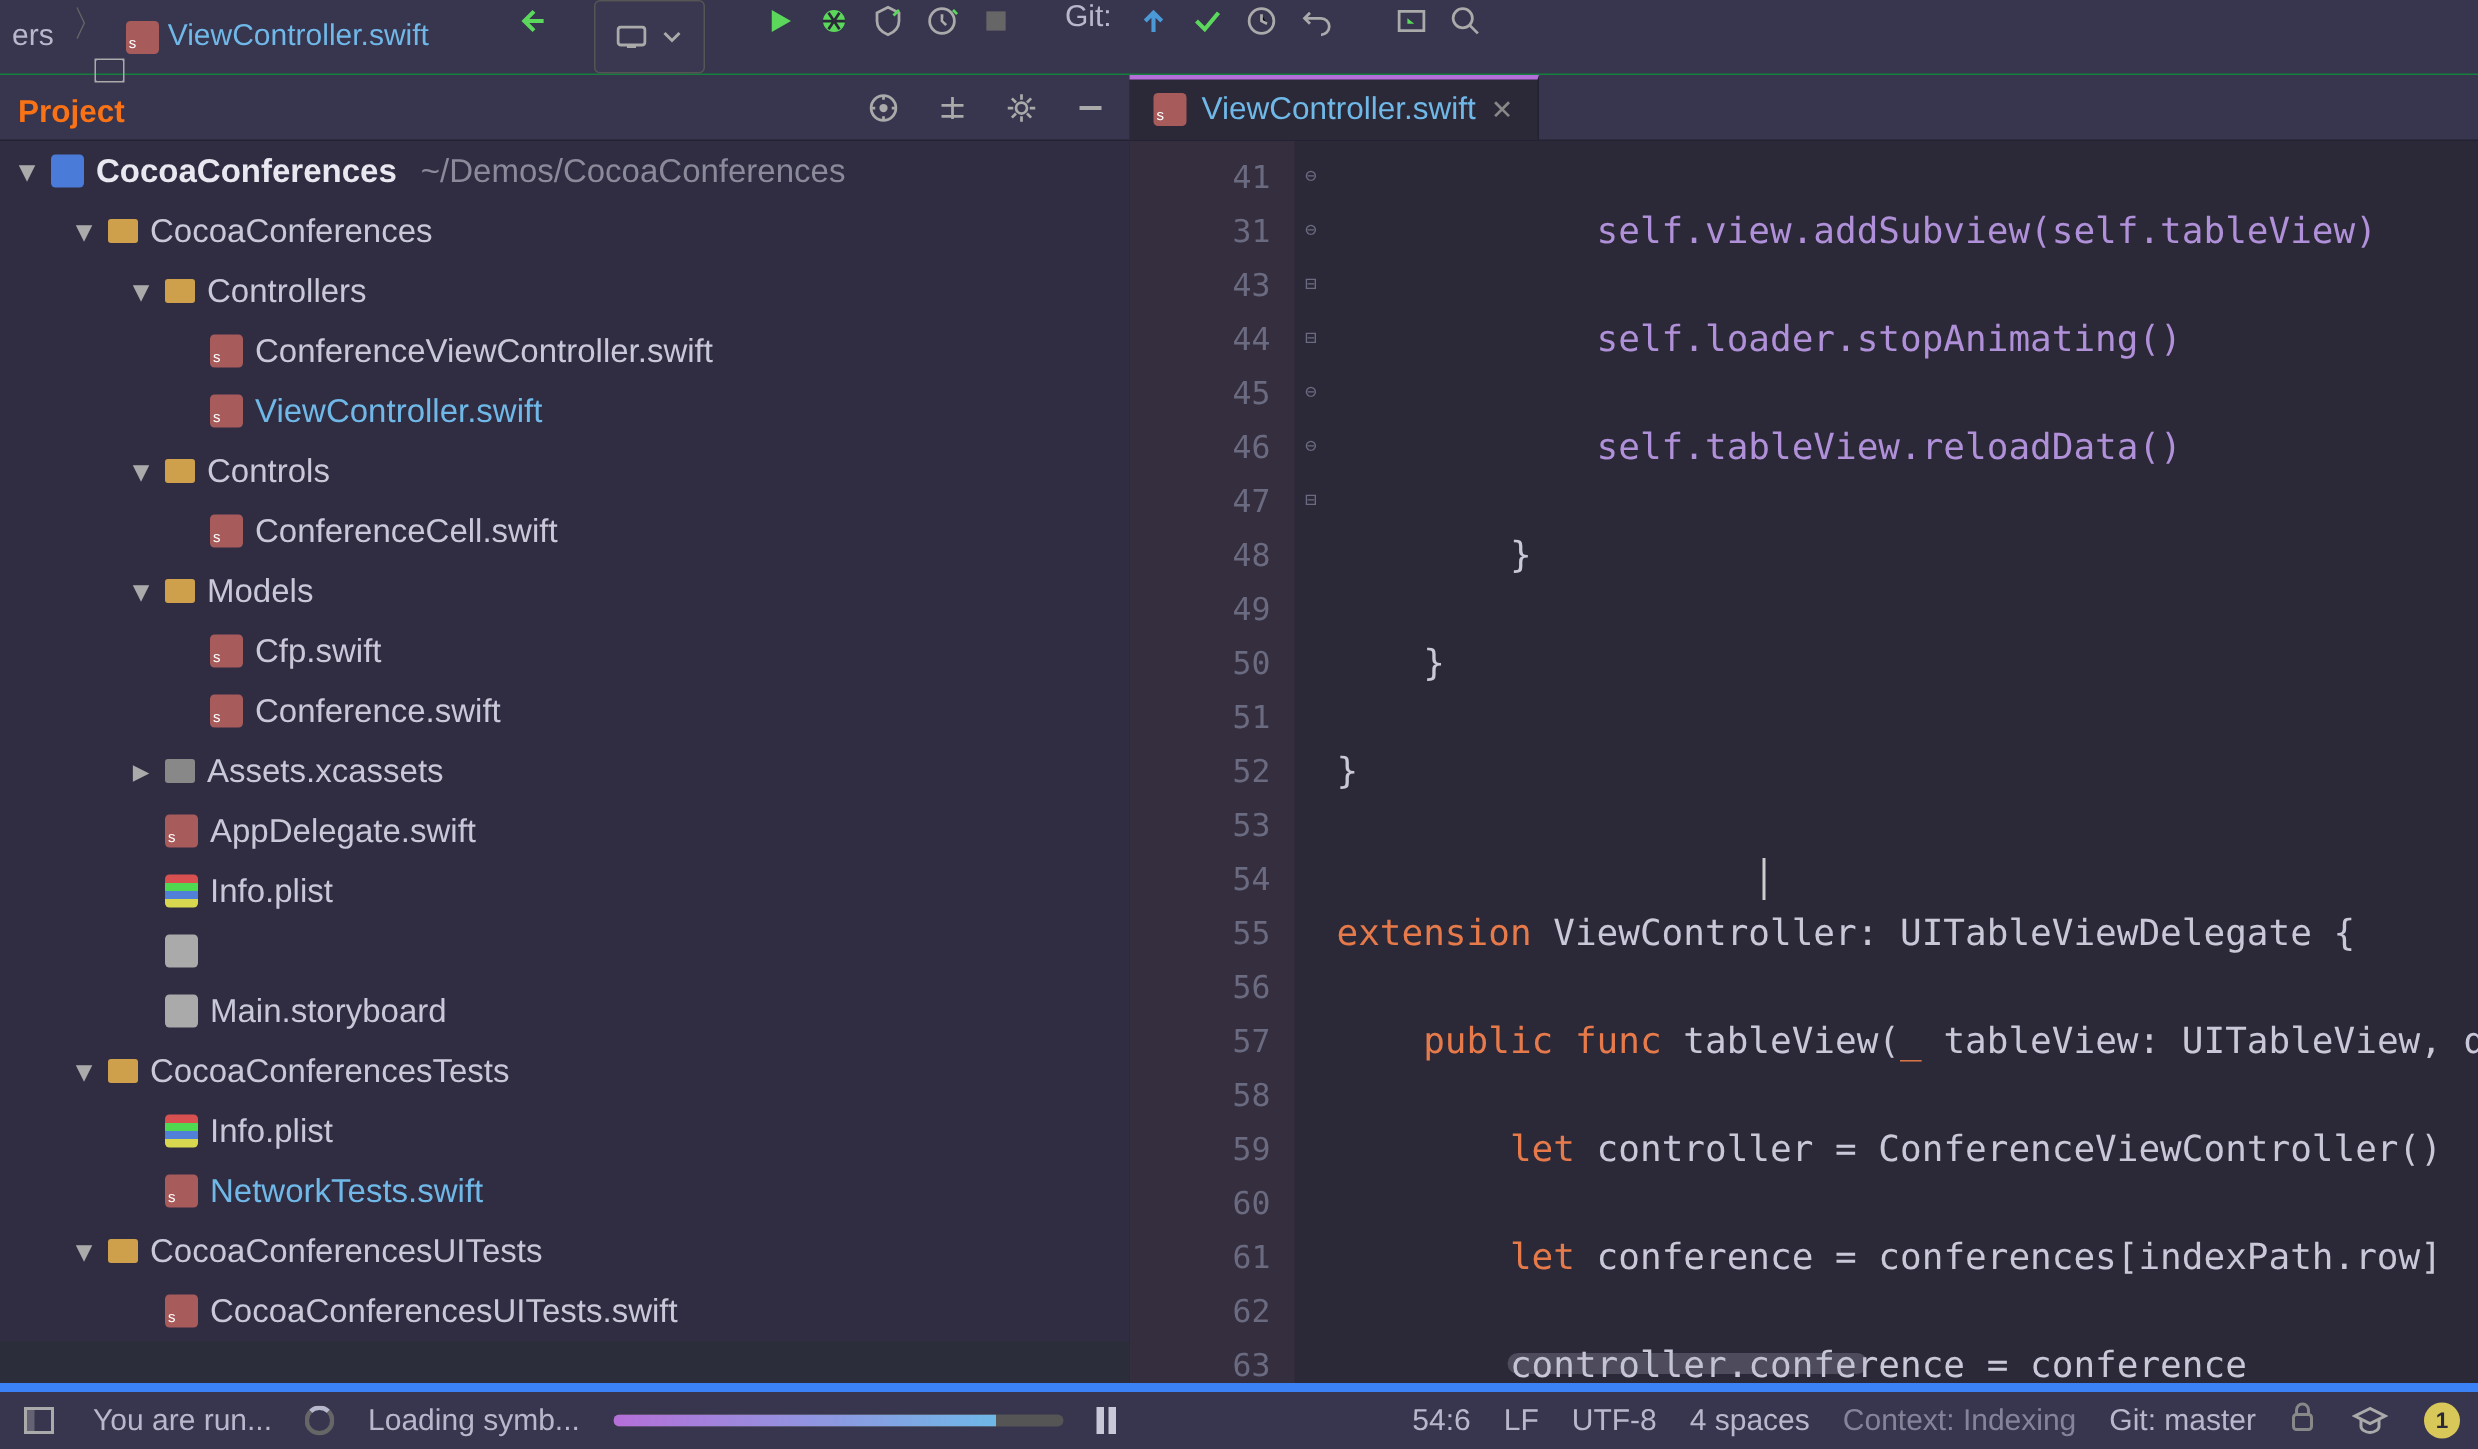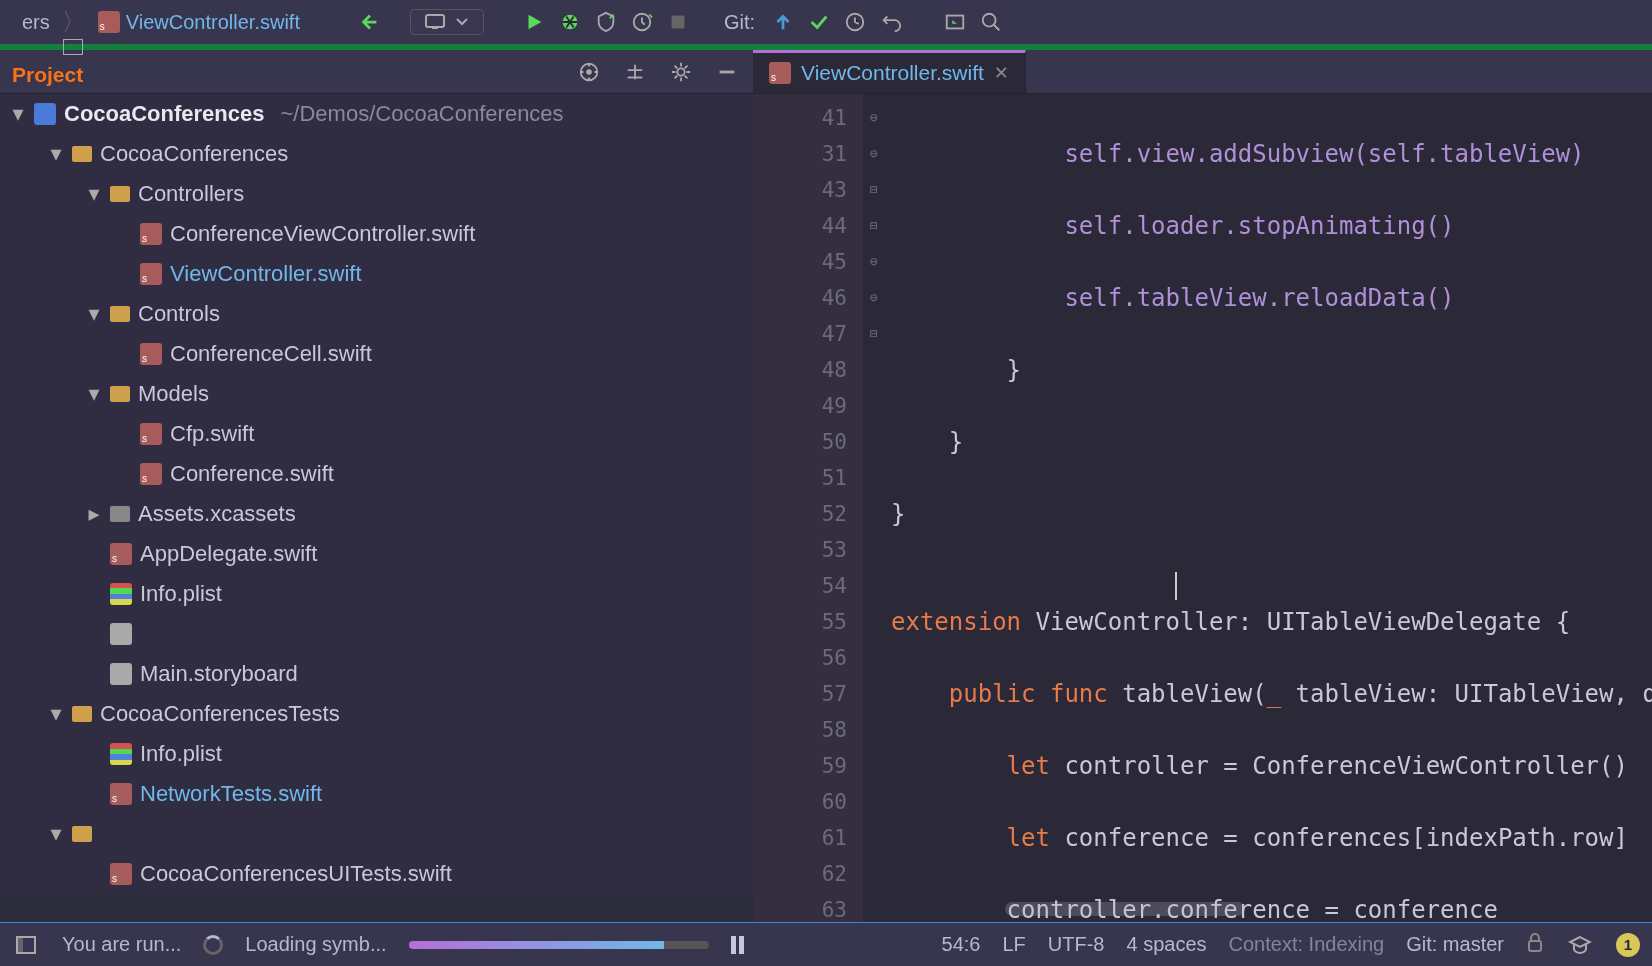--- a/index.html
+++ b/index.html
@@ -10,25 +10,24 @@
   width: 1652px;
   height: 966px;
   overflow: hidden;
   font-size: 19px;
 }
 
 
 .topbar {
   height: 50px;
   display: flex;
-  align-items: center;
   gap: 8px;
   background: #38354f;
-  border-bottom: 6px solid #15803d;
-  padding: 0 22px;
+  border-bottom: 1px solid #15803d;
+  padding: 0 8px;
 }
 .breadcrumb-item {
   display: flex;
   align-items: center;
   gap: 6px;
   font-size: 20px;
 }
 .breadcrumb-sep { color: #666; font-size: 24px; margin: 0 4px; }
 .file-icon-s {
   width: 22px; height: 22px;
@@ -201,21 +200,21 @@
   position: fixed;
   bottom: 0; left: 0; right: 0;
   height: 44px;
   background: #38354f;
   display: flex;
   align-items: center;
   padding: 0 12px;
   gap: 22px;
   font-size: 20px;
   color: #b8b8cc;
-  border-top: 1px solid #3b82f6;
+  border-top: 6px solid #3b82f6;
 }
 .status-spinner {
   width: 20px; height: 20px;
   border: 3px solid #666;
   border-top-color: #b8b8cc;
   border-radius: 50%;
 }
 .progress-bar {
   width: 300px; height: 8px;
   background: #555;
@@ -461,20 +460,21 @@
         <span class="tree-label">Info.plist</span>
       </div>
       <div class="tree-row depth2">
         <span class="chev none">▸</span>
         <span class="file-icon-s">s</span>
         <span class="tree-label link-blue">NetworkTests.swift</span>
       </div>
       <div class="tree-row depth1">
         <span class="chev">▾</span>
         <span class="folder-icon"></span>
+        <span class="tree-label">CocoaConferencesUITests</span>
       </div>
       <div class="tree-row depth2">
         <span class="chev none">▸</span>
         <span class="file-icon-s">s</span>
         <span class="tree-label">CocoaConferencesUITests.swift</span>
       </div>
     </div>
   </div>
 
   <div class="editor-wrap">

